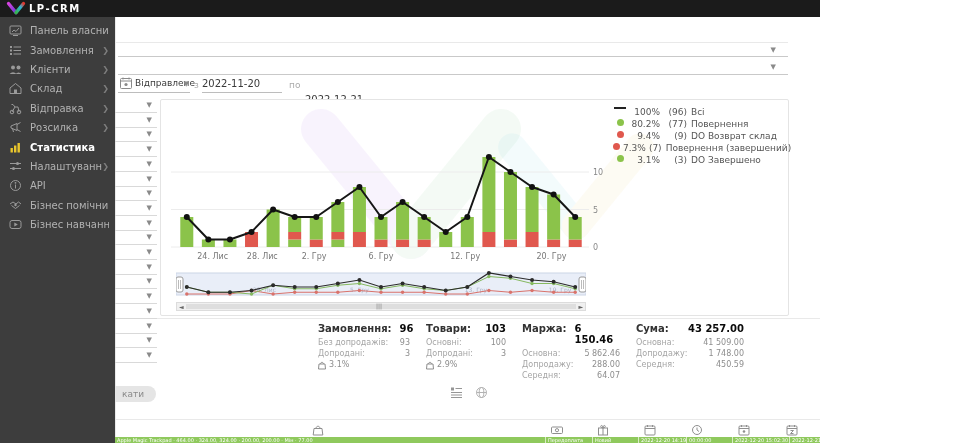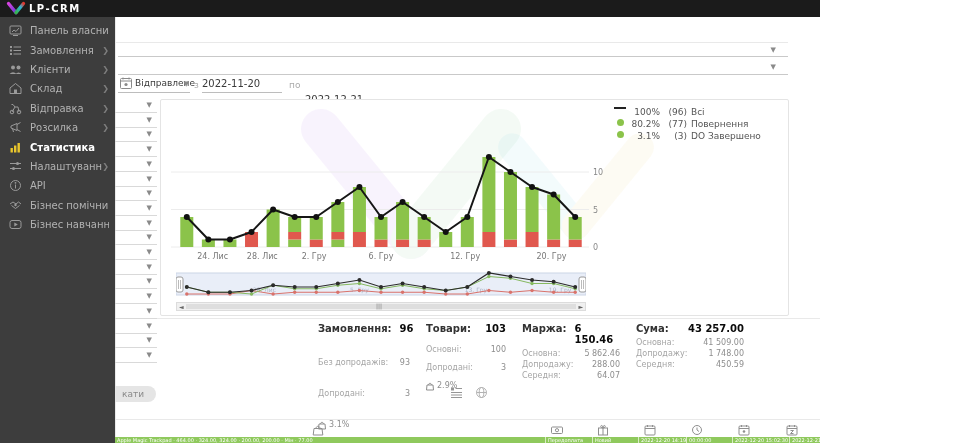--- a/index.html
+++ b/index.html
@@ -365,20 +365,36 @@
           <div class="lg-cnt">(96)</div>
           <div class="lg-lbl">Всі</div>
         </div>
         <div class="lg-row">
           <div class="lg-sw">
             <div class="lg-dot" style="background: rgb(139, 195, 74);"></div>
           </div>
           <div class="lg-pct">80.2%</div>
           <div class="lg-cnt">(77)</div>
           <div class="lg-lbl">Повернення</div>
+        </div>
+        <div class="lg-row">
+          <div class="lg-sw">
+            <div class="lg-dot" style="background: rgb(224, 88, 78);"></div>
+          </div>
+          <div class="lg-pct">9.4%</div>
+          <div class="lg-cnt">(9)</div>
+          <div class="lg-lbl">DO Возврат склад</div>
+        </div>
+        <div class="lg-row">
+          <div class="lg-sw">
+            <div class="lg-dot" style="background: rgb(224, 88, 78);"></div>
+          </div>
+          <div class="lg-pct">7.3%</div>
+          <div class="lg-cnt">(7)</div>
+          <div class="lg-lbl">Повернення (завершений)</div>
         </div>
         <div class="lg-row">
           <div class="lg-sw">
             <div class="lg-dot" style="background: rgb(139, 195, 74);"></div>
           </div>
           <div class="lg-pct">3.1%</div>
           <div class="lg-cnt">(3)</div>
           <div class="lg-lbl">DO Завершено</div>
         </div>
       </div>
@@ -464,42 +480,42 @@
       <span class="abs" style="left:2px;top:0px;font-size:6px;color:#666;line-height:8px">◄</span>
       <span class="abs" style="right:2px;top:0px;font-size:6px;color:#666;line-height:8px">►</span>
       <div class="abs" style="left:9px;top:1px;right:9px;height:5px;background:#dedede"></div>
       <span class="abs" style="left:199px;top:-1px;font-size:6px;color:#777">|||</span>
     </div>
   </div>
 
   <div class="abs hline" style="left:115px;top:318px;width:845px"></div>
 
   <div id="summary" class="abs">
-      <div class="sum-col" style="width: 92px; gap: 20px;">
+      <div class="sum-col" style="width: 92px;">
         <div class="sum-head">
           <div>Замовлення:</div>
           <div class="v">96</div>
         </div>
         <div class="sum-row">
           <div>Без допродажів:</div>
           <div class="v">93</div>
         </div>
         <div class="sum-row">
           <div>Допродані:</div>
           <div class="v">3</div>
         </div>
         <div class="sum-upsell">
           <svg width="8" height="9" viewBox="0 0 8 9">
             <path d="M1 3 L7 3 L7.5 8 L0.5 8 Z" fill="none" stroke="#8d8d8d"></path>
             <path d="M2.5 3 C2.5 0.8 5.5 0.8 5.5 3" fill="none" stroke="#8d8d8d"></path>
           </svg>
           <div>3.1%</div>
         </div>
       </div>
-      <div class="sum-col" style="width: 80px; gap: 7px;">
+      <div class="sum-col" style="width: 80px;">
         <div class="sum-head">
           <div>Товари:</div>
           <div class="v">103</div>
         </div>
         <div class="sum-row">
           <div>Основні:</div>
           <div class="v">100</div>
         </div>
         <div class="sum-row">
           <div>Допродані:</div>

